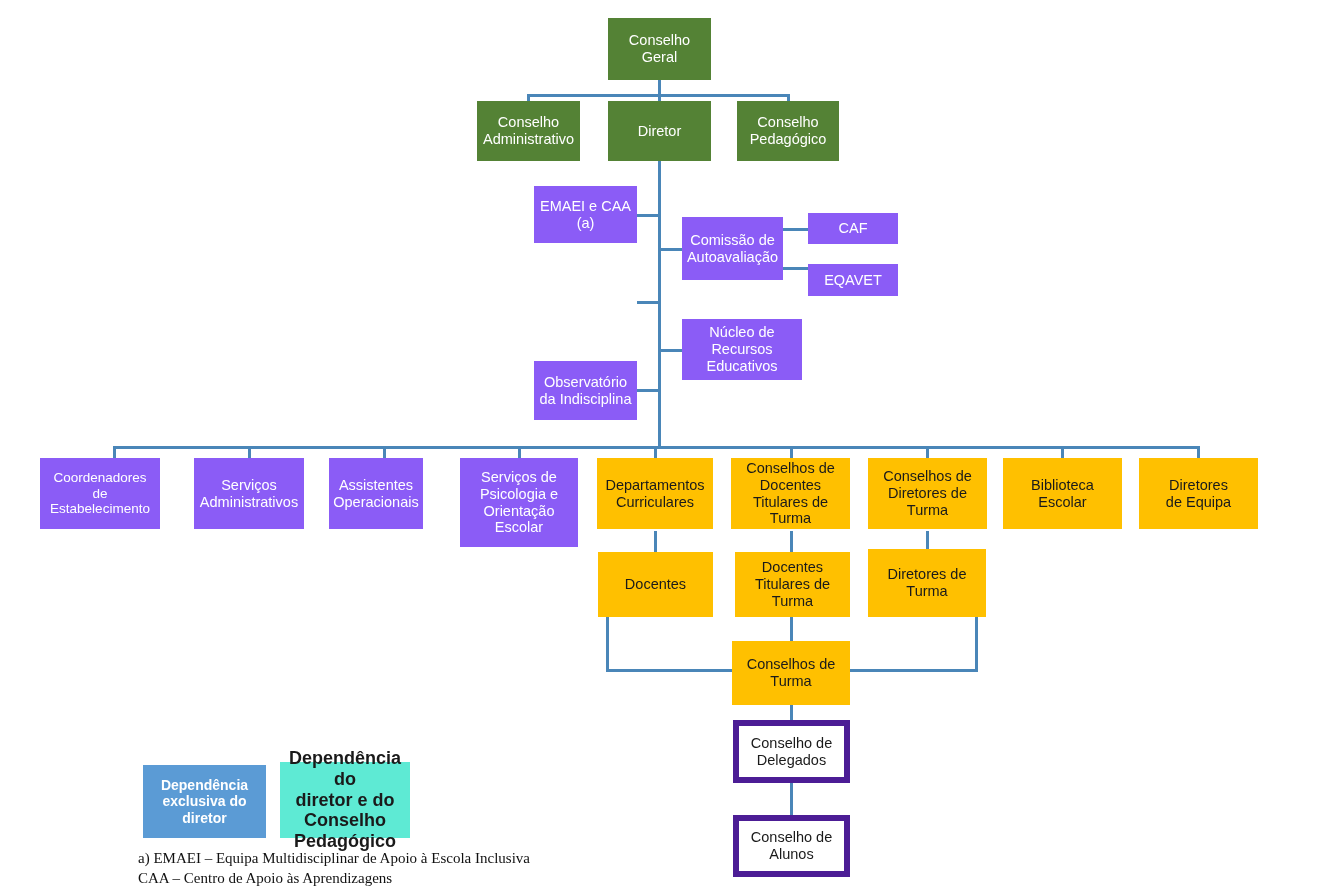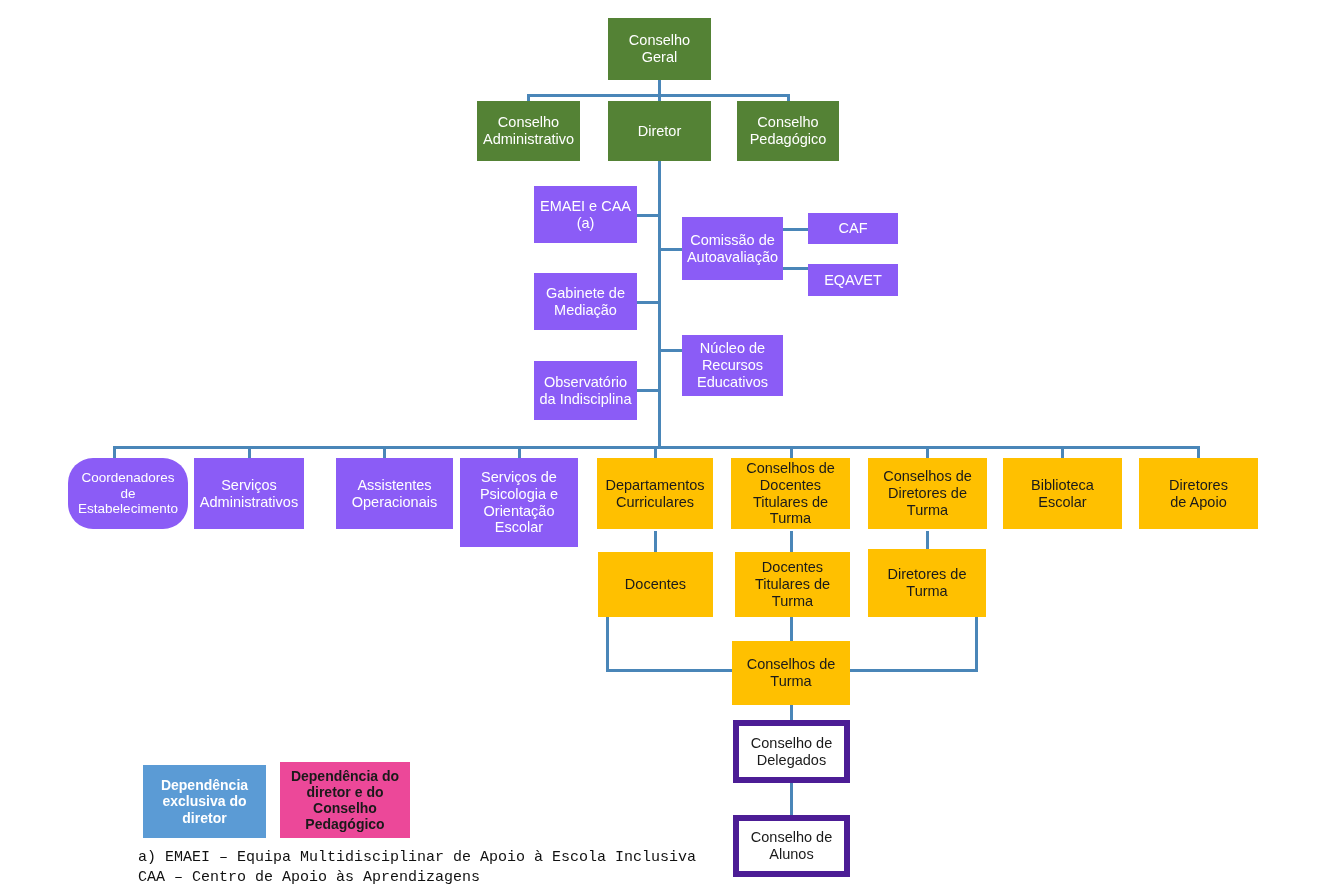--- a/index.html
+++ b/index.html
@@ -48,35 +48,35 @@
     border: 6px solid #4c1d95;
     font-size: 14.5px;
   }
   .node.legend-blue {
     background: #5B9BD5;
     color: #ffffff;
     font-size: 14px;
     font-weight: bold;
   }
   .node.legend-orange {
-    background: #ec4899;
+    background: #5eead4;
     color: #1a1a1a;
-    font-size: 14px;
+    font-size: 18px;
     font-weight: bold;
   }
   .conn {
     position: absolute;
     background: #4A86B8;
     z-index: 1;
   }
   .conn.h { height: 3px; }
   .conn.v { width: 3px; }
   .footnote {
     position: absolute;
-    font-family: Liberation Mono, monospace;
+    font-family: Liberation Serif, serif;
     font-size: 15px;
     color: #111111;
     white-space: pre-line;
     line-height: 1.35;
     z-index: 3;
   }
 </style>
 </head>
 <body>
 
@@ -131,58 +131,56 @@
 Geral</div>
 
   <div class="node green" style="left:477px; top:101px; width:103px; height:60px;">Conselho
 Administrativo</div>
   <div class="node green" style="left:608px; top:101px; width:103px; height:60px;">Diretor</div>
   <div class="node green" style="left:737px; top:101px; width:102px; height:60px;">Conselho
 Pedagógico</div>
 
   <div class="node blue" style="left:534px; top:186px; width:103px; height:57px;">EMAEI e CAA
 (a)</div>
-  <div class="node blue" style="left:534px; top:273px; width:103px; height:57px;">Gabinete de
-Mediação</div>
   <div class="node blue" style="left:534px; top:361px; width:103px; height:59px;">Observatório
 da Indisciplina</div>
 
   <div class="node blue" style="left:682px; top:217px; width:101px; height:63px;">Comissão de
 Autoavaliação</div>
   <div class="node blue" style="left:808px; top:213px; width:90px; height:31px;">CAF</div>
   <div class="node blue" style="left:808px; top:252px; width:90px; height:32px;margin-top:12px;">EQAVET</div>
-  <div class="node blue" style="left:682px; top:335px; width:101px; height:61px;">Núcleo de
+  <div class="node blue" style="left:682px; top:319px; width:120px; height:61px;">Núcleo de
 Recursos
 Educativos</div>
 
-  <div class="node blue" style="left:68px; top:458px; width:120px; height:71px; font-size:13.5px;border-radius:25px;">Coordenadores
+  <div class="node blue" style="left:40px; top:458px; width:120px; height:71px; font-size:13.5px;">Coordenadores
 de
 Estabelecimento</div>
   <div class="node blue" style="left:194px; top:458px; width:110px; height:71px;">Serviços
 Administrativos</div>
-  <div class="node blue" style="left:329px; top:458px; width:117px; height:71px;margin-left:7px;">Assistentes
+  <div class="node blue" style="left:329px; top:458px; width:94px; height:71px;">Assistentes
 Operacionais</div>
   <div class="node blue" style="left:460px; top:458px; width:118px; height:89px;">Serviços de
 Psicologia e
 Orientação
 Escolar</div>
 
   <div class="node orange" style="left:597px; top:458px; width:116px; height:71px;">Departamentos
 Curriculares</div>
   <div class="node orange" style="left:731px; top:458px; width:119px; height:71px;">Conselhos de
 Docentes
 Titulares de
 Turma</div>
   <div class="node orange" style="left:868px; top:458px; width:119px; height:71px;">Conselhos de
 Diretores de
 Turma</div>
   <div class="node orange" style="left:1003px; top:458px; width:119px; height:71px;">Biblioteca
 Escolar</div>
   <div class="node orange" style="left:1139px; top:458px; width:119px; height:71px;">Diretores
-de Apoio</div>
+de Equipa</div>
 
   <div class="node orange" style="left:598px; top:552px; width:115px; height:65px;">Docentes</div>
   <div class="node orange" style="left:735px; top:552px; width:115px; height:65px;">Docentes
 Titulares de
 Turma</div>
   <div class="node orange" style="left:868px; top:549px; width:118px; height:68px;">Diretores de
 Turma</div>
 
   <div class="node orange" style="left:732px; top:641px; width:118px; height:64px;">Conselhos de
 Turma</div>

